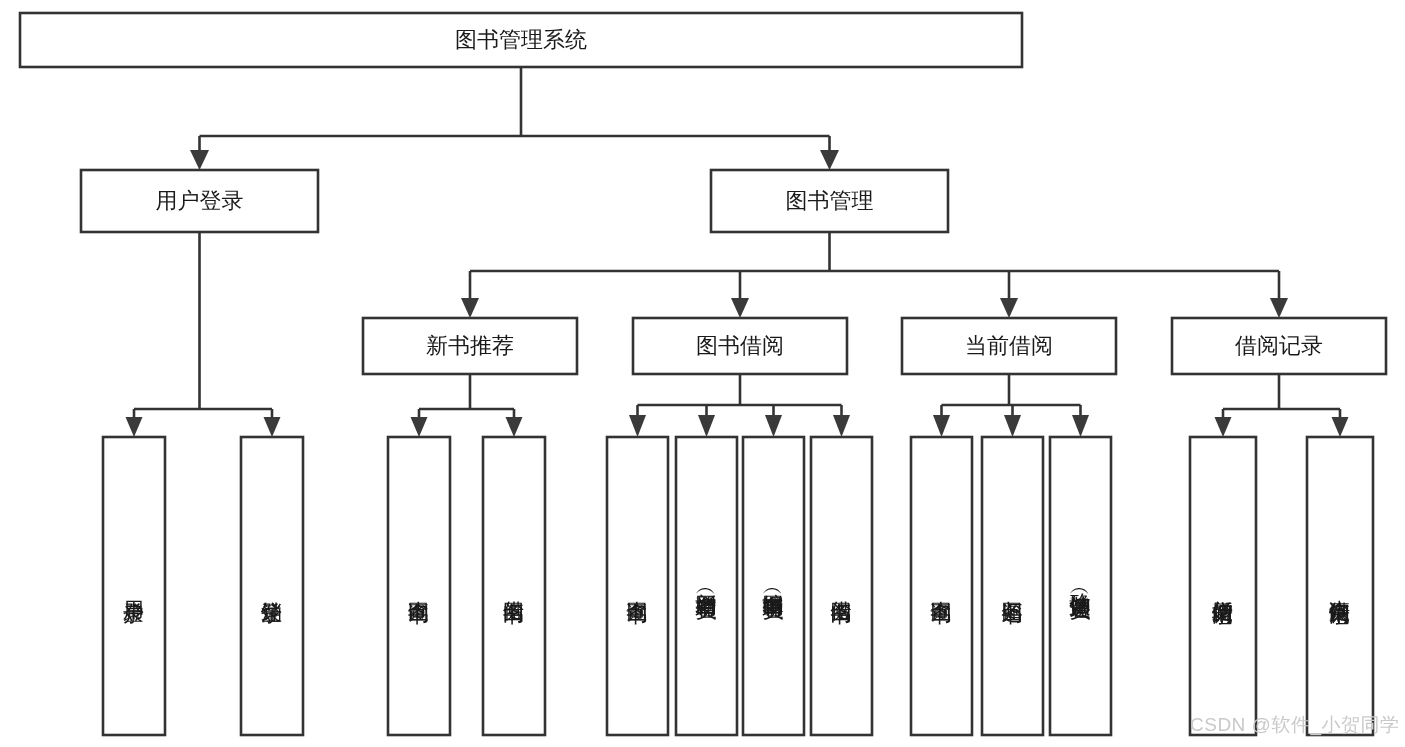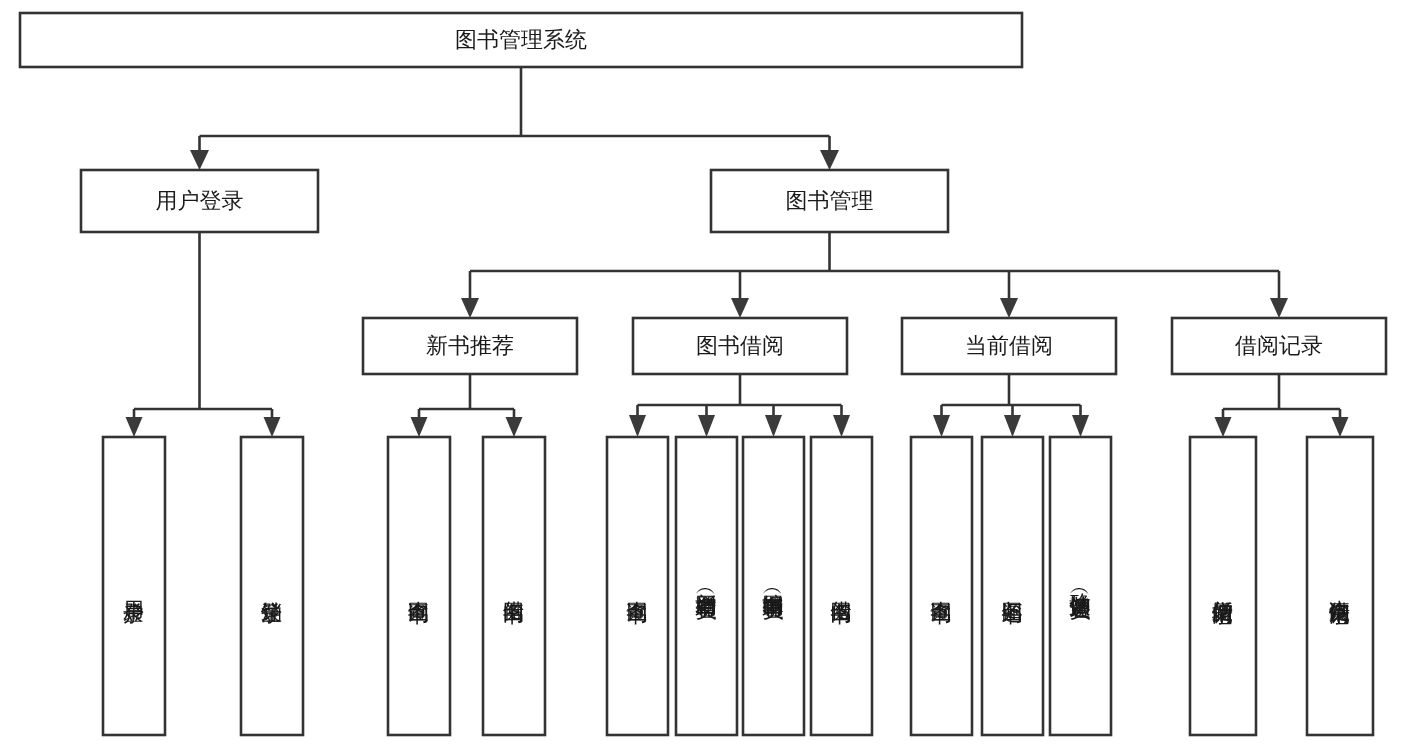--- a/index.html
+++ b/index.html
@@ -217,14 +217,15 @@
       <rect class="node-box" x="1190" y="437" width="66" height="298"></rect>
       <text class="leaf-label" x="1223" y="586">新增借阅记录</text>
     </g>
     <g>
       <rect class="node-box" x="1307" y="437" width="66" height="298"></rect>
       <text class="leaf-label" x="1340" y="586">查询借阅记录</text>
     </g>
 
   </svg>
 
+  <div class="watermark">CSDN @软件_小贺同学</div>
 
 </div>
 
 </body></html>

